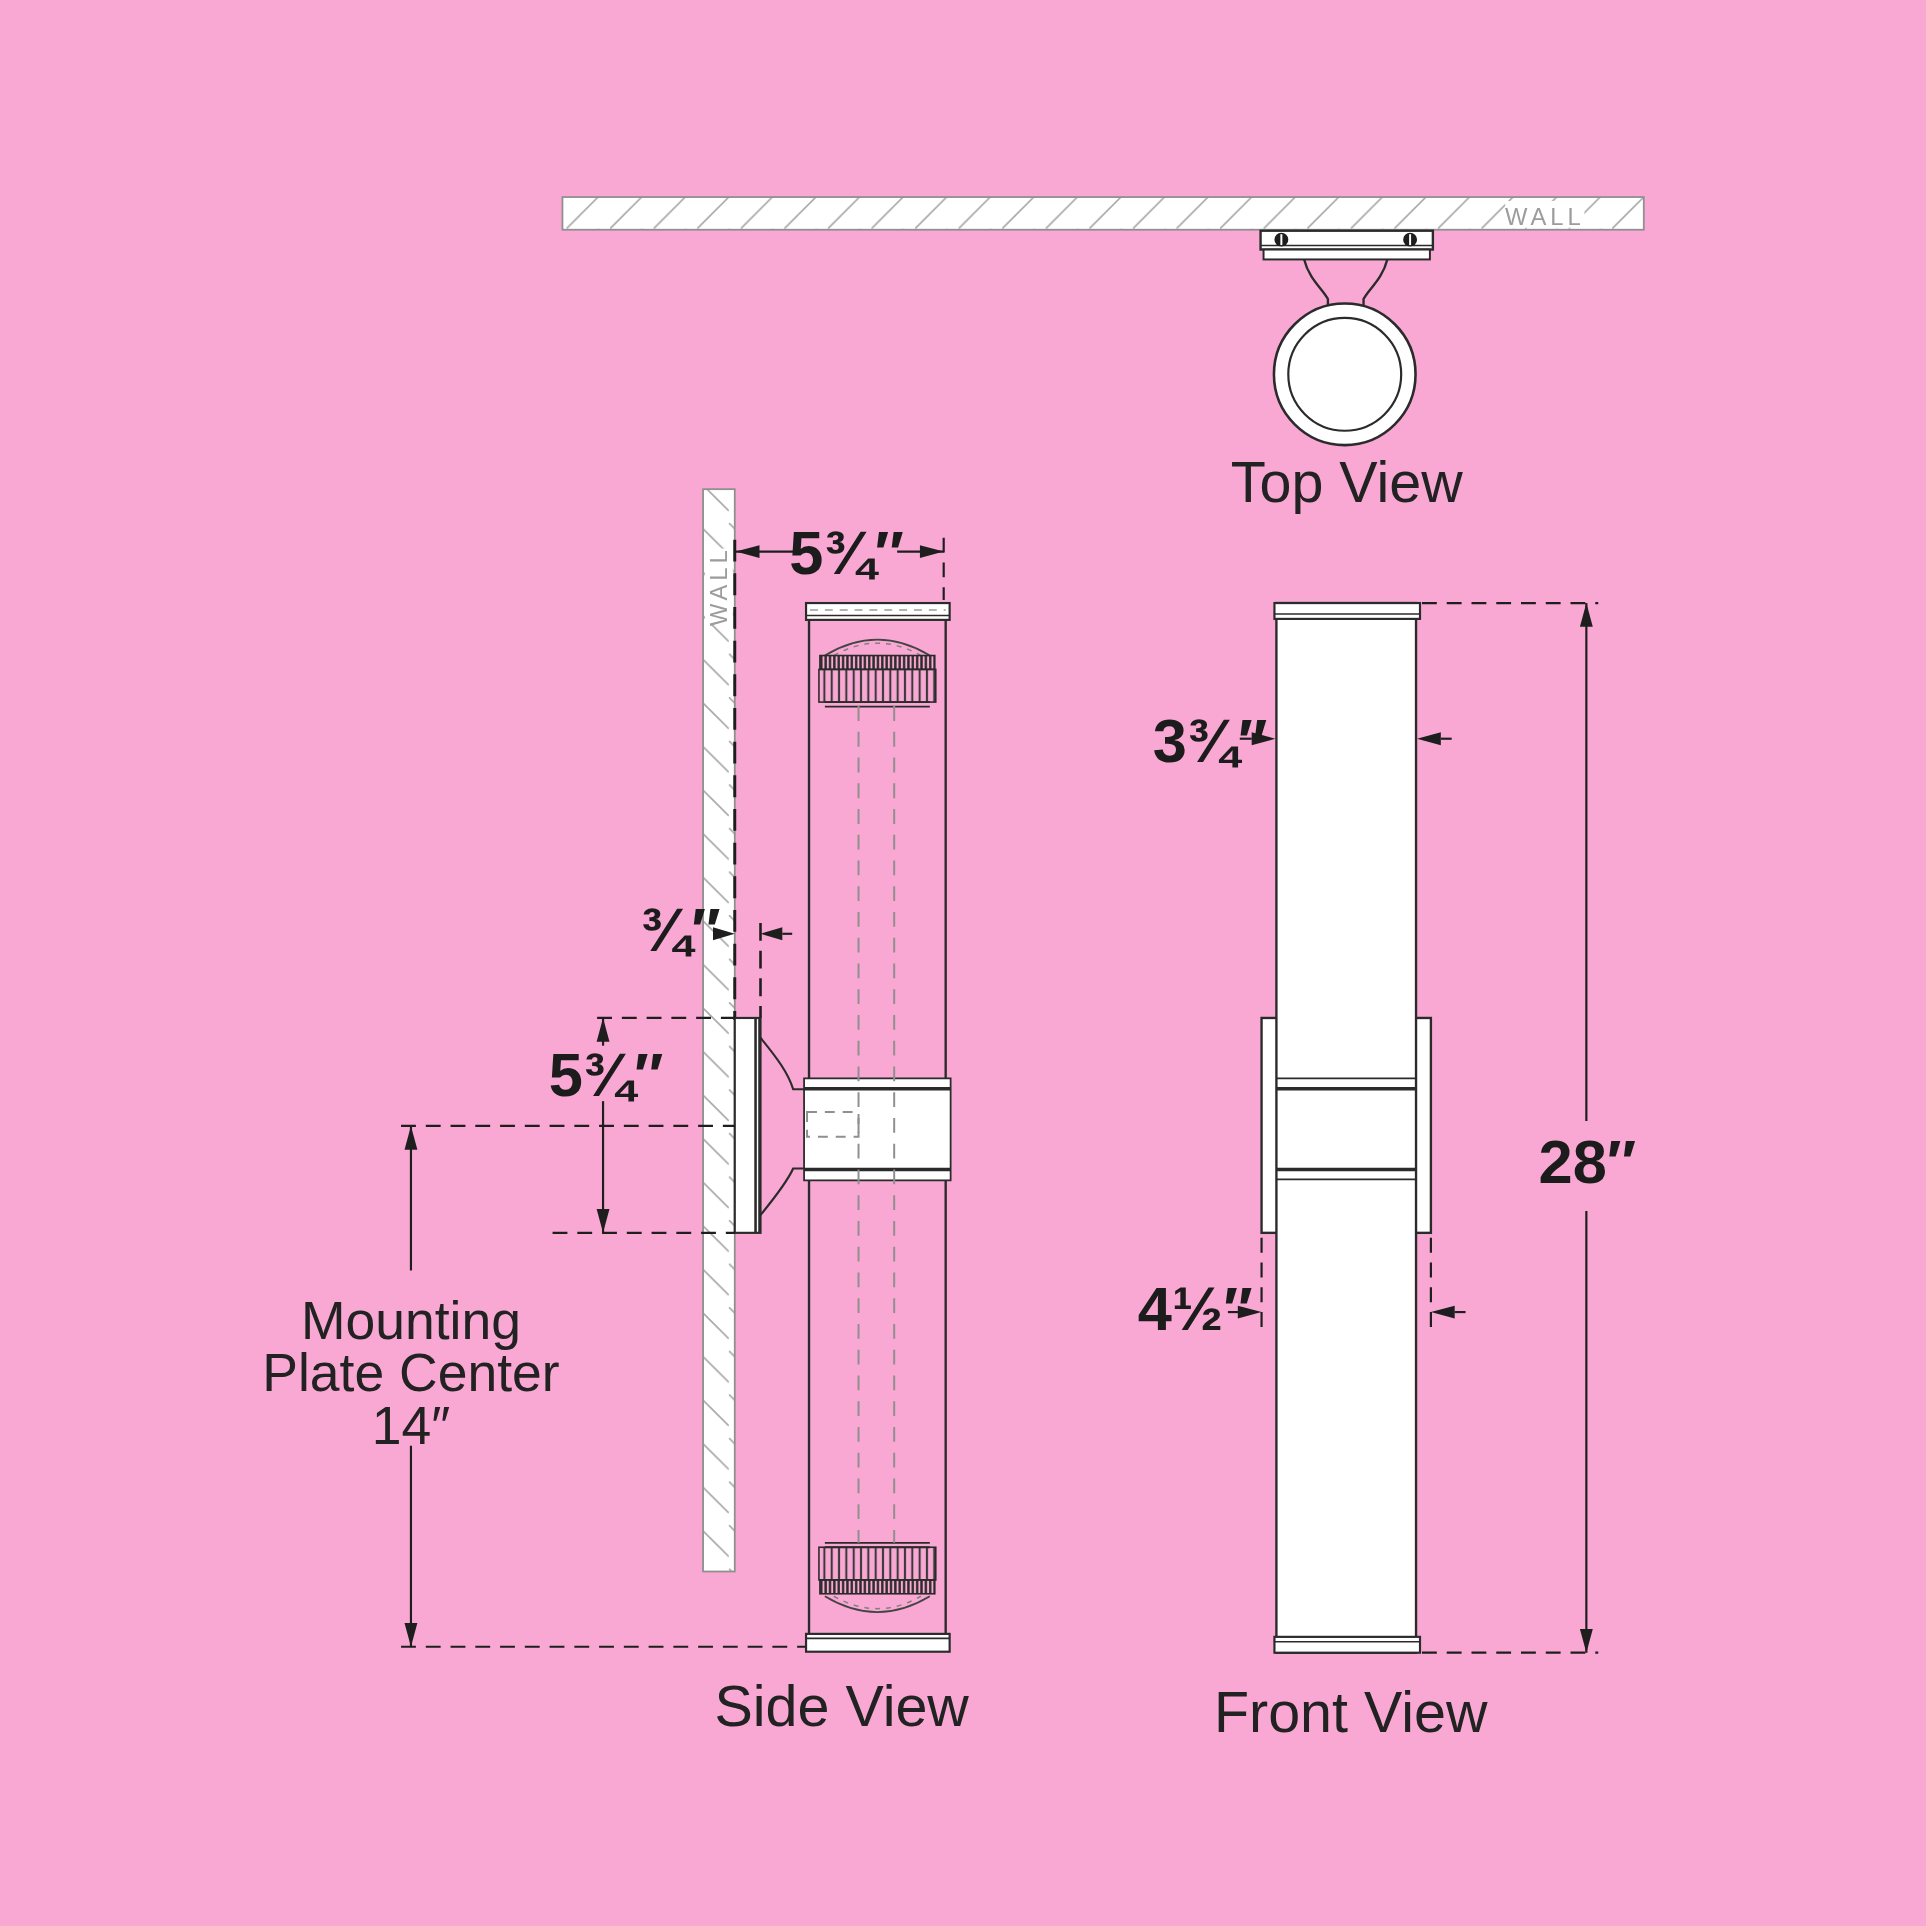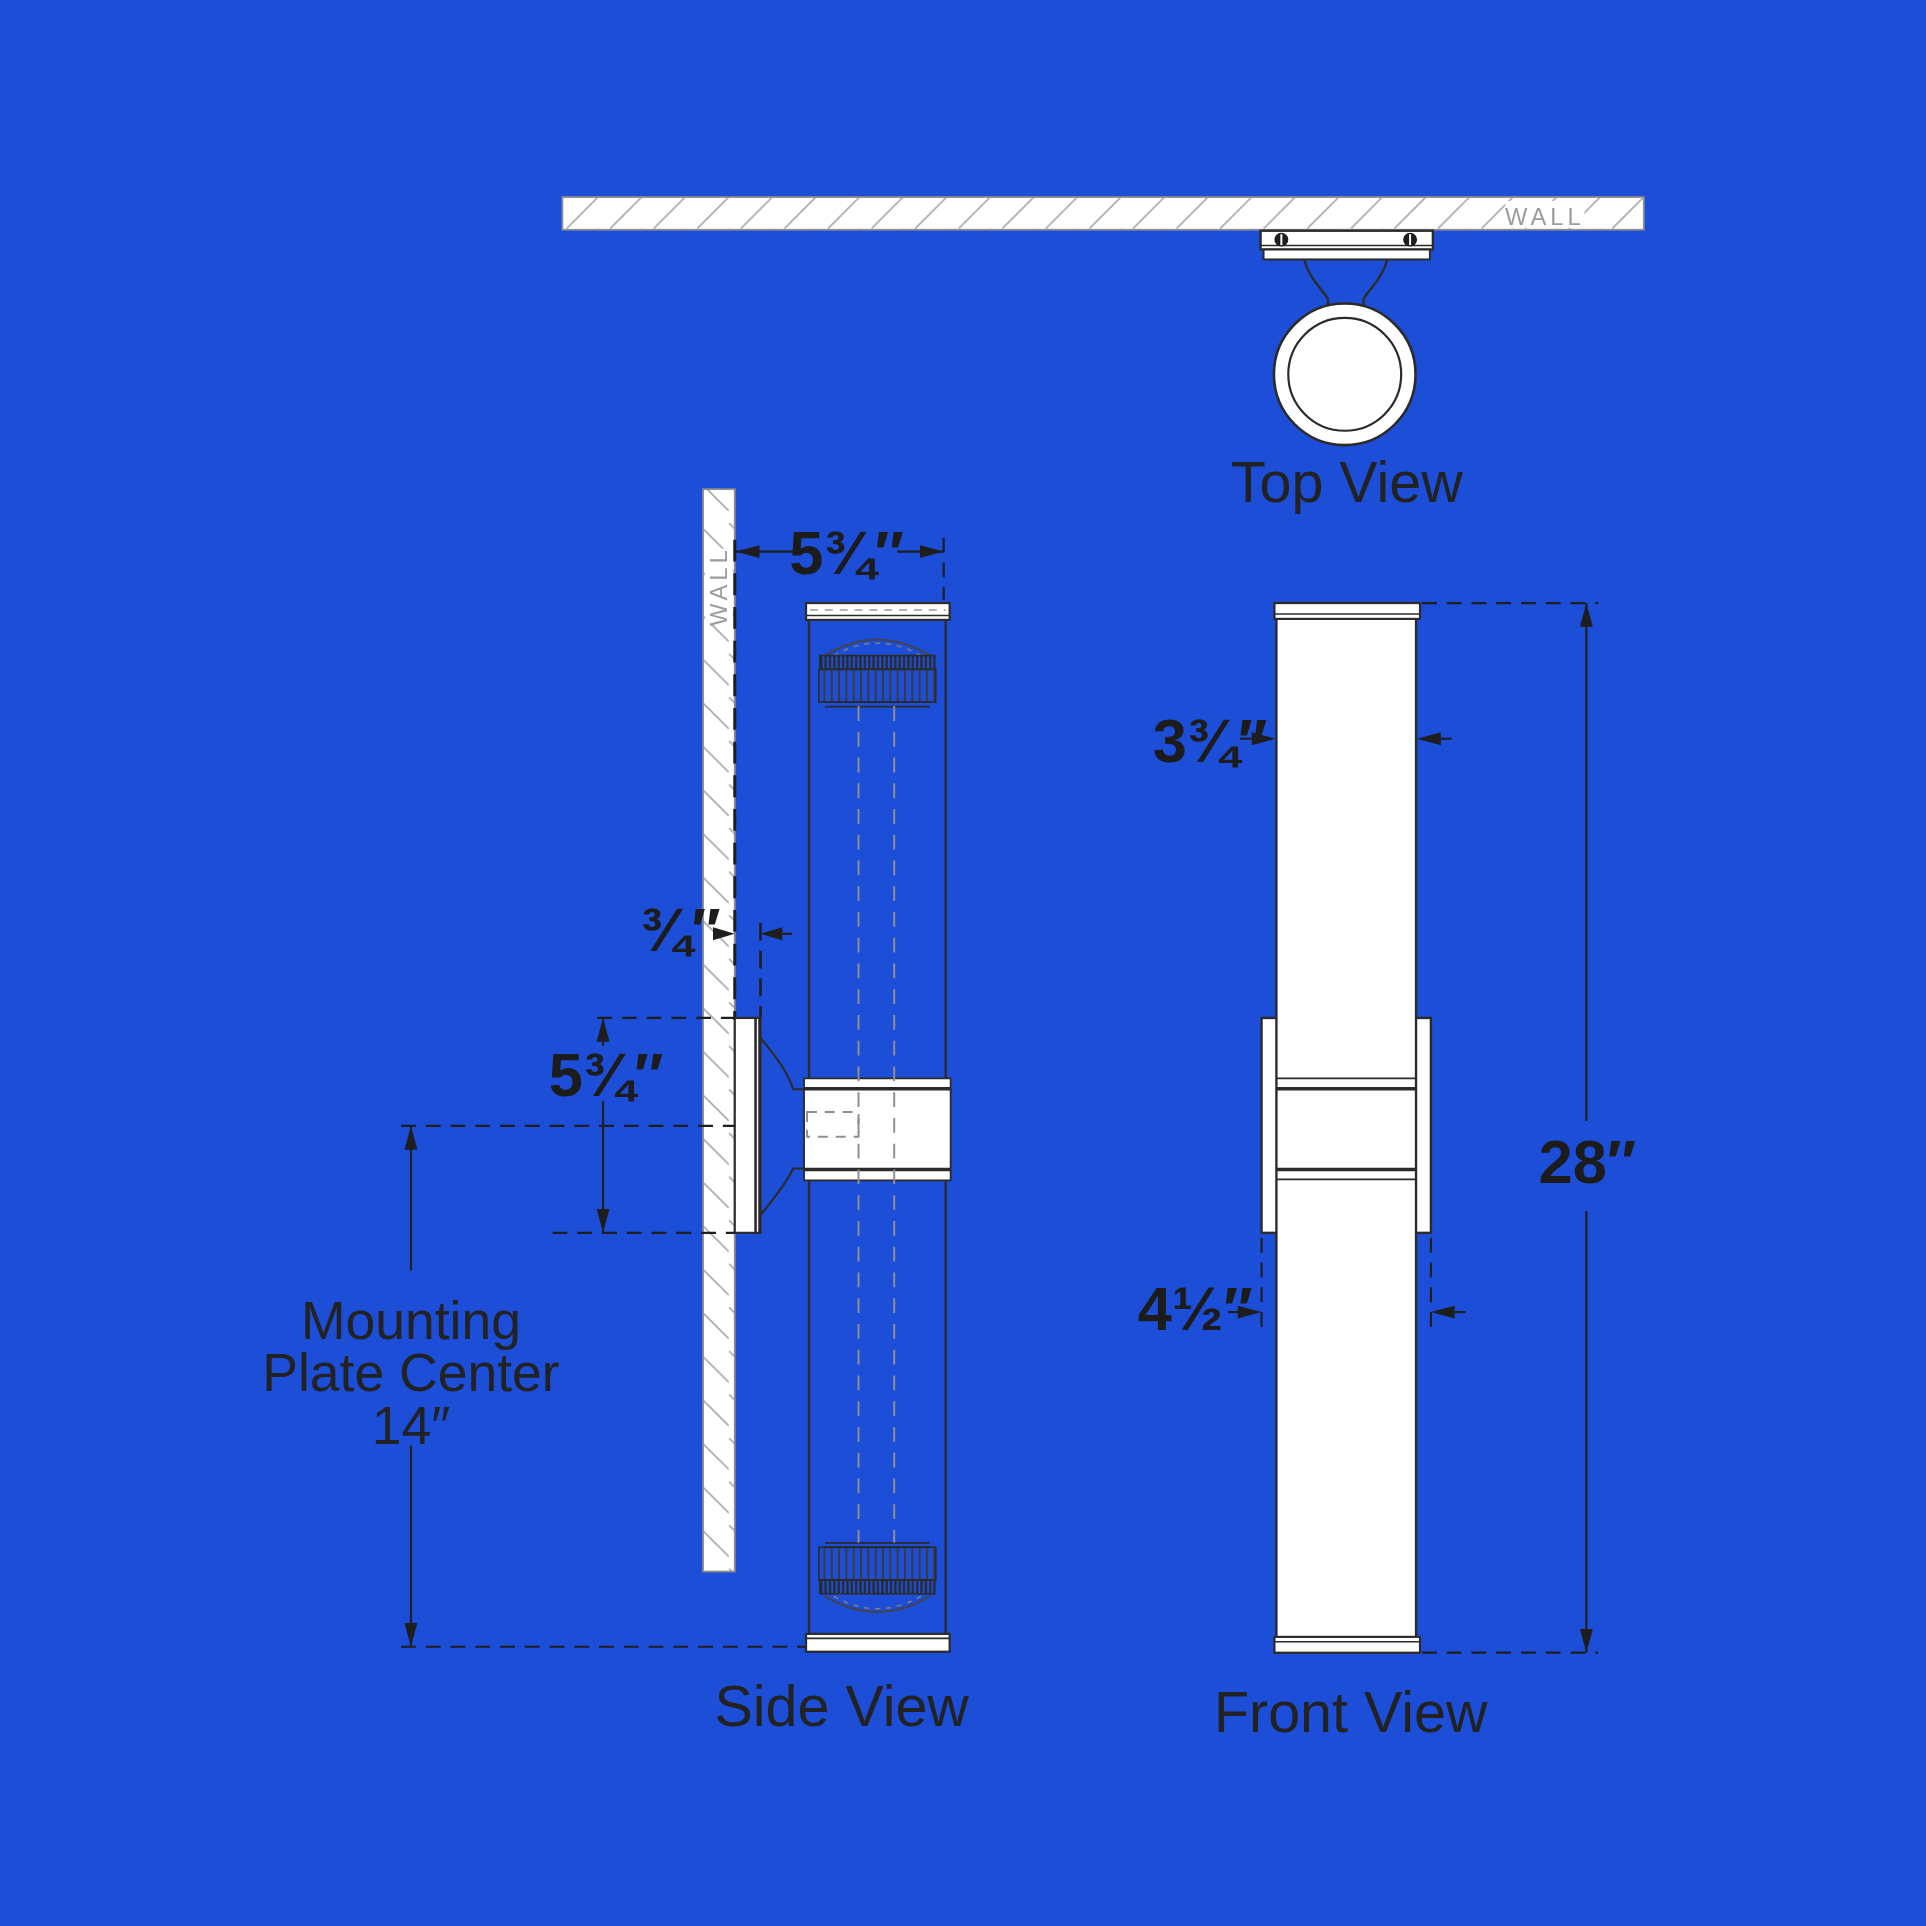--- a/index.html
+++ b/index.html
@@ -1,16 +1,16 @@
 <!DOCTYPE html>
 <html><head>
 <meta charset="utf-8">
 <style>
   html,body{margin:0;padding:0;background:#ffffff;}
-  .canvas{position:relative;width:1927px;height:1927px;background:#1d4ed8;overflow:hidden;}
+  .canvas{position:relative;width:1927px;height:1927px;background:#f9a8d4;overflow:hidden;}
   svg{display:block;}
   text{font-family:"Liberation Sans", sans-serif;}
   .dim-text{font-size:62px;font-weight:bold;fill:#1c1c1c;}
   .note-text{font-size:54px;font-weight:normal;fill:#222222;}
   .view-label{font-size:58px;font-weight:normal;fill:#222222;}
   .wall-text{font-size:24px;fill:#9c9c9c;letter-spacing:4px;font-weight:normal;}
 </style>
 </head>
 <body>
 

